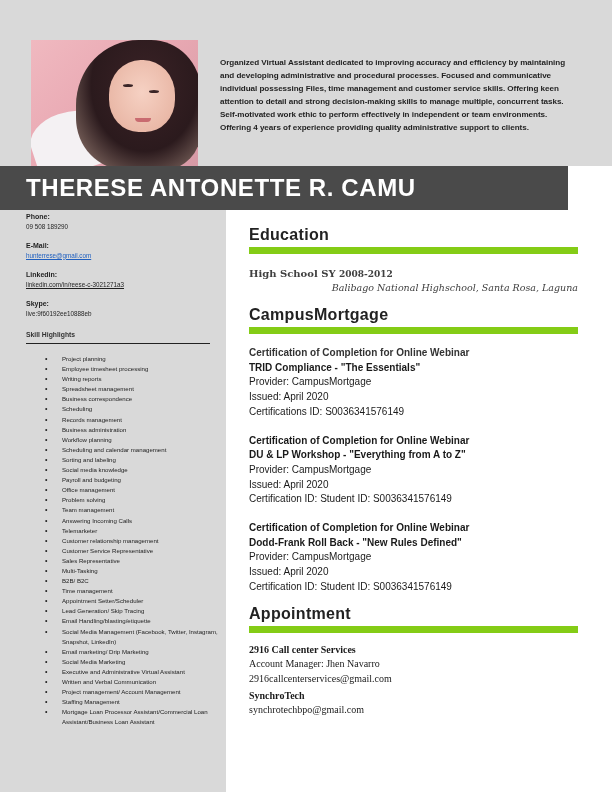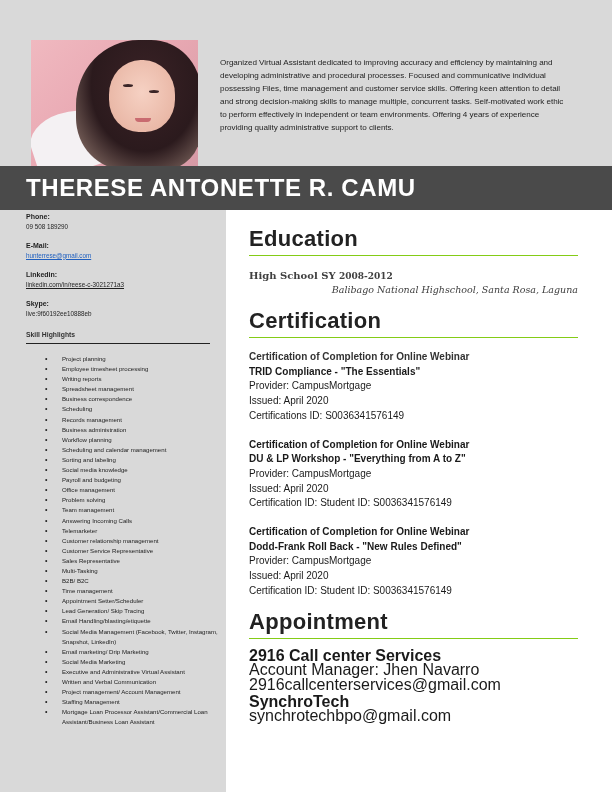--- a/index.html
+++ b/index.html
@@ -11,48 +11,48 @@
     background: linear-gradient(135deg, #f0b9c0 0%, #e9a9b3 45%, #d79aa6 100%); }
   .photo .hair { position: absolute; left: 45px; top: 0; width: 125px; height: 130px; border-radius: 50% 40% 30% 40%;
     background: radial-gradient(ellipse at 55% 35%, #3a2226 0%, #2b1a1d 55%, #6b5550 80%, #a08f80 100%); }
   .photo .face { position: absolute; left: 78px; top: 20px; width: 66px; height: 72px; border-radius: 48% 48% 45% 45%;
     background: radial-gradient(ellipse at 50% 45%, #f6d1c3 0%, #eab9a8 70%, #d9a392 100%); }
   .photo .eye { position: absolute; width: 10px; height: 3px; background: #3a2426; border-radius: 50%; }
   .photo .mouth { position: absolute; left: 104px; top: 78px; width: 16px; height: 4px; background: #c96b70; border-radius: 0 0 8px 8px; }
   .photo .shirt { position: absolute; left: 0; top: 70px; width: 90px; height: 60px; background: #f4f1f3; border-radius: 40% 60% 0 0; transform: rotate(-18deg); }
 
   .summary { position: absolute; left: 220px; top: 56px; width: 350px; font-family: "Liberation Sans", sans-serif;
-    font-size: 8.1px; line-height: 13.1px; font-weight: normal; color: #1f1f1f; letter-spacing: -0.05px; }
+    font-size: 8.1px; line-height: 13.1px; font-weight: bold; color: #1f1f1f; letter-spacing: -0.05px; }
 
-  .name-bar { position: absolute; left: 0; top: 166px; width: 612px; height: 44px; background: #4a4a4a; }
+  .name-bar { position: absolute; left: 0; top: 166px; width: 568px; height: 44px; background: #4a4a4a; }
   .name-bar h1 { position: absolute; left: 26px; top: 8px; font-family: "Liberation Sans", sans-serif; font-weight: bold;
     font-size: 24px; color: #ffffff; letter-spacing: 0.6px; white-space: nowrap; }
 
   .sidebar { position: absolute; left: 0; top: 210px; width: 226px; height: 582px; background: #d9d9d9; }
   .contact { position: absolute; left: 26px; font-size: 7px; line-height: 9.5px; }
   .contact .lbl { font-weight: bold; color: #1f1f1f; font-size: 7px; }
   .contact .val { color: #1f1f1f; font-size: 6.3px; white-space: nowrap; }
   .contact .val.link { color: #1f5fbf; text-decoration: underline; }
   .contact .val.uline { text-decoration: underline; }
   .skills-title { position: absolute; left: 26px; top: 331px; width: 184px; font-size: 6.8px; font-weight: bold; color: #333; padding-bottom: 5px; border-bottom: 1px solid #222; }
   .skills { position: absolute; left: 45px; top: 354px; width: 175px; list-style: none; }
   .skills li { position: relative; padding-left: 17px; font-size: 6.1px; line-height: 10.1px; color: #222; }
   .skills li .bullet { position: absolute; left: 0; top: 0; font-size: 7px; }
 
   .main { position: absolute; left: 249px; top: 210px; width: 329px; }
-  .sec-title { font-family: "Liberation Sans", sans-serif; font-weight: bold; font-size: 22px; color: #222; letter-spacing: 0.3px;
-    padding-bottom: 3px; border-bottom: 1px solid #84cc16; }
+  .sec-title { font-family: "Liberation Sans", sans-serif; font-weight: bold; font-size: 16px; color: #222; letter-spacing: 0.3px;
+    padding-bottom: 3px; border-bottom: 7px solid #84cc16; }
   .edu-school { font-family: "DejaVu Serif", serif; font-weight: bold; font-size: 10px; color: #404040; margin-top: 13px; line-height: 13px; }
   .edu-school .yr { font-size: 9px; }
   .edu-place { font-family: "DejaVu Serif", serif; font-style: italic; font-size: 9.5px; color: #404040; line-height: 13px; text-align: right; }
   .cert { margin-top: 12px; font-size: 10px; line-height: 14.7px; color: #1a1a1a; }
   .cert + .cert { margin-top: 14px; }
   .cert .hd { font-weight: bold; }
   .cert .hd.first { color: #333; }
-  .ref { font-size: 16px; line-height: 14.7px; color: #1a1a1a; }
+  .ref { font-size: 10px; line-height: 14.7px; color: #1a1a1a; font-family: Liberation Serif, serif; }
   .ref .hd { font-weight: bold; }
 </style>
 </head>
 <body>
 
 <div class="top-band"></div>
 
 <div class="photo" title="Profile photo">
   <div class="shirt"></div>
   <div class="hair"></div>
@@ -130,21 +130,21 @@
   <section style="margin-top:16px;">
     <h2 class="sec-title">Education</h2>
     <div class="edu-school">
       <span>High School SY</span>
       <span class="yr">2008-2012</span>
     </div>
     <div class="edu-place">Balibago National Highschool, Santa Rosa, Laguna</div>
   </section>
 
   <section style="margin-top:12px;">
-    <h2 class="sec-title">Certification</h2>
+    <h2 class="sec-title">CampusMortgage</h2>
     <div id="cert-list">
         <div class="cert">
           <div class="hd first">Certification of Completion for Online Webinar</div>
           <div class="hd">TRID Compliance - "The Essentials"</div>
           <div>Provider: CampusMortgage</div>
           <div>Issued: April 2020</div>
           <div>Certifications ID: S0036341576149</div>
         </div>
         <div class="cert">
           <div class="hd">Certification of Completion for Online Webinar</div>

